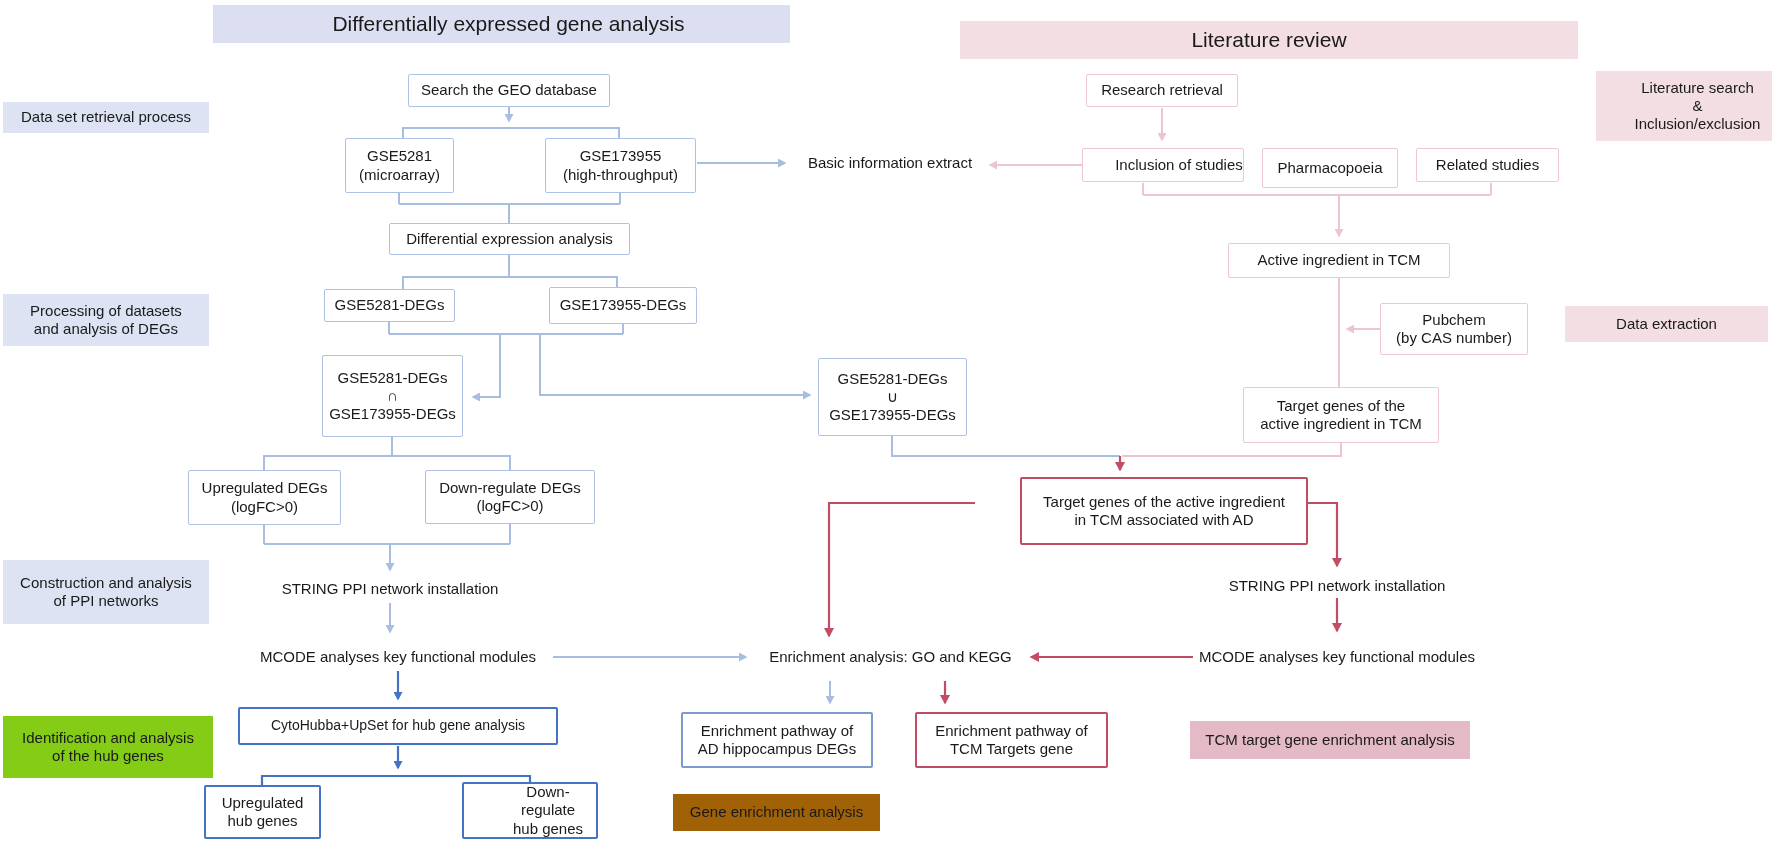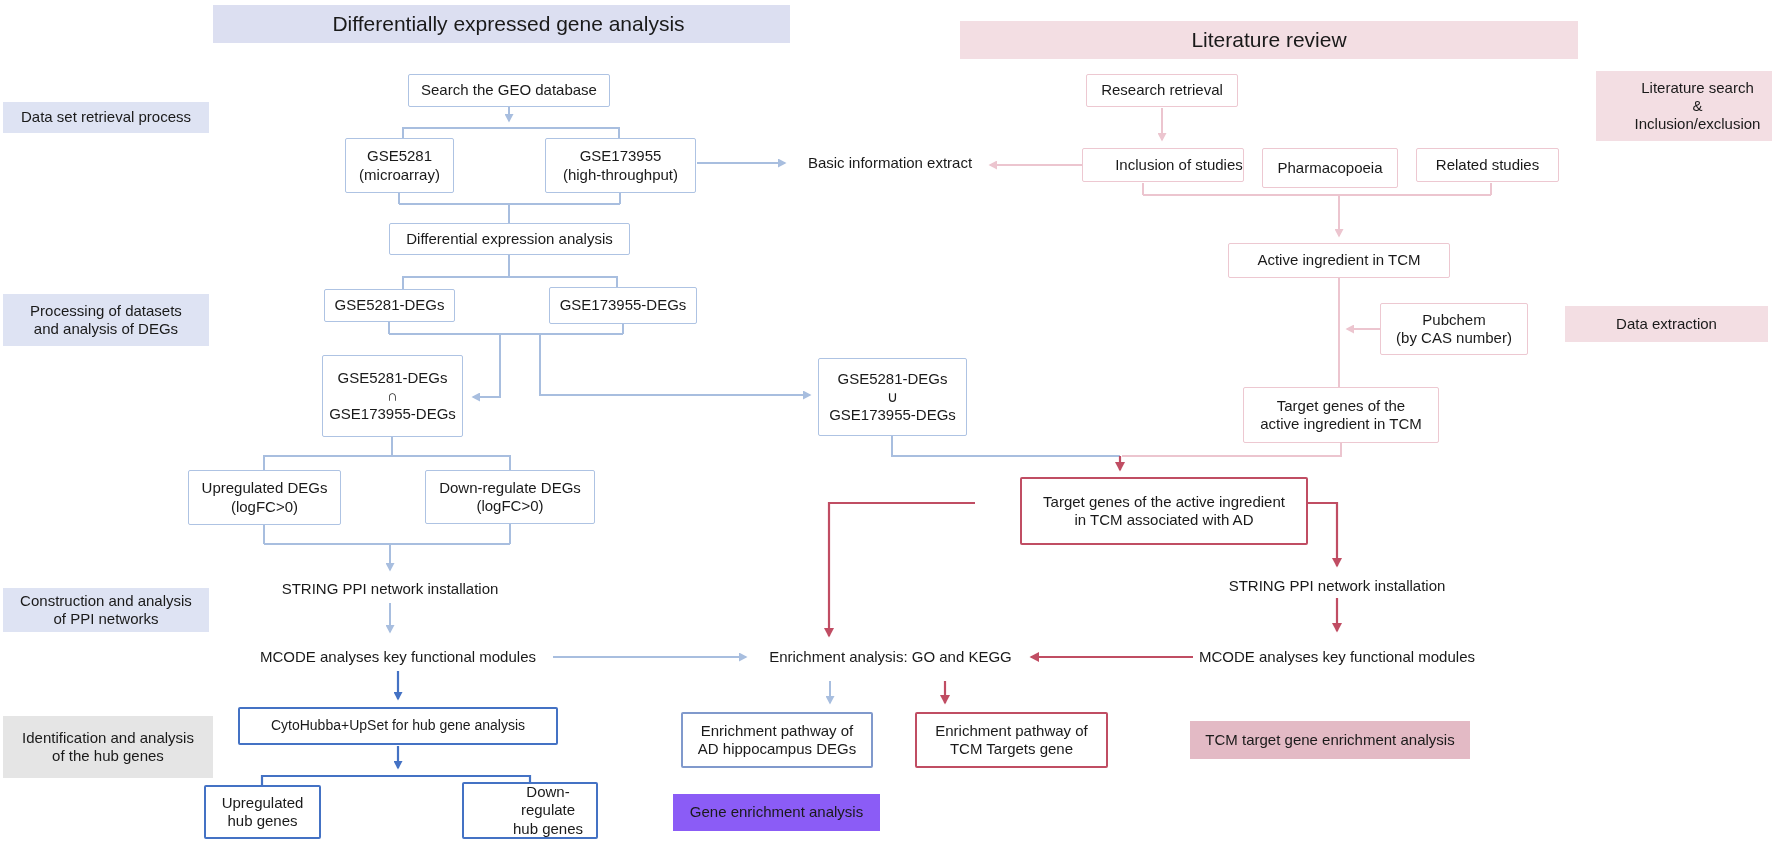--- a/index.html
+++ b/index.html
@@ -15,22 +15,22 @@
   }
   .hdr{font-size:21px;}
   .plain{background:transparent;}
   .b-lb{border:1.6px solid #aec3e3;border-radius:2px;}       
   .b-db{border:2px solid #4472c4;border-radius:2px;}          
   .b-mb{border:2px solid #8099cc;border-radius:2px;}          
   .b-lp{border:1.6px solid #edc8d1;border-radius:2px;}        
   .b-rs{border:2.5px solid #c04d63;border-radius:2px;}        
   .bg-bluehdr{background:#dcdff1;padding-left:14px;}
   .bg-bluelabel{background:#dee3f3;}
-  .bg-bluedark{background:#e5e5e5;}
-  .bg-blueenrich{background:#8b5cf6;}
+  .bg-bluedark{background:#84cc16;}
+  .bg-blueenrich{background:#a16207;}
   .bg-pinkhdr{background:#f3dee3;}
   .bg-pinkdark{background:#e3bac5;}
 </style>
 </head>
 <body>
 
 <div class="canvas">
 
   <svg class="wires" viewBox="0 0 1772 841">
     <defs>
@@ -91,21 +91,21 @@
       <path d="M945,681 L945,703" marker-end="url(#ah-rs)"></path>
     </g>
   </svg>
 
   <div class="node hdr bg-bluehdr" style="left:213px;top:5px;width:577px;height:38px;">Differentially expressed gene analysis</div>
   <div class="node hdr bg-pinkhdr" style="left:960px;top:21px;width:618px;height:38px;">Literature review</div>
 
   <div class="node bg-bluelabel" style="left:3px;top:102px;width:206px;height:31px;">Data set retrieval process</div>
   <div class="node bg-bluelabel" style="left:3px;top:294px;width:206px;height:52px;">Processing of datasets
 and analysis of DEGs</div>
-  <div class="node bg-bluelabel" style="left:3px;top:588px;width:206px;height:44px;">Construction and analysis
+  <div class="node bg-bluelabel" style="left:3px;top:560px;width:206px;height:64px;">Construction and analysis
 of PPI networks</div>
   <div class="node bg-bluedark" style="left:3px;top:716px;width:210px;height:62px;">Identification and analysis
 of the hub genes</div>
   <div class="node bg-blueenrich" style="left:673px;top:794px;width:207px;height:37px;">Gene enrichment analysis</div>
 
   <div class="node bg-pinkhdr" style="left:1565px;top:71px;width:203px;height:70px;margin-left:31px;">Literature search
 &amp;
 Inclusion/exclusion</div>
   <div class="node bg-pinkhdr" style="left:1565px;top:306px;width:203px;height:36px;">Data extraction</div>
   <div class="node bg-pinkdark" style="left:1190px;top:721px;width:280px;height:38px;">TCM target gene  enrichment analysis</div>

